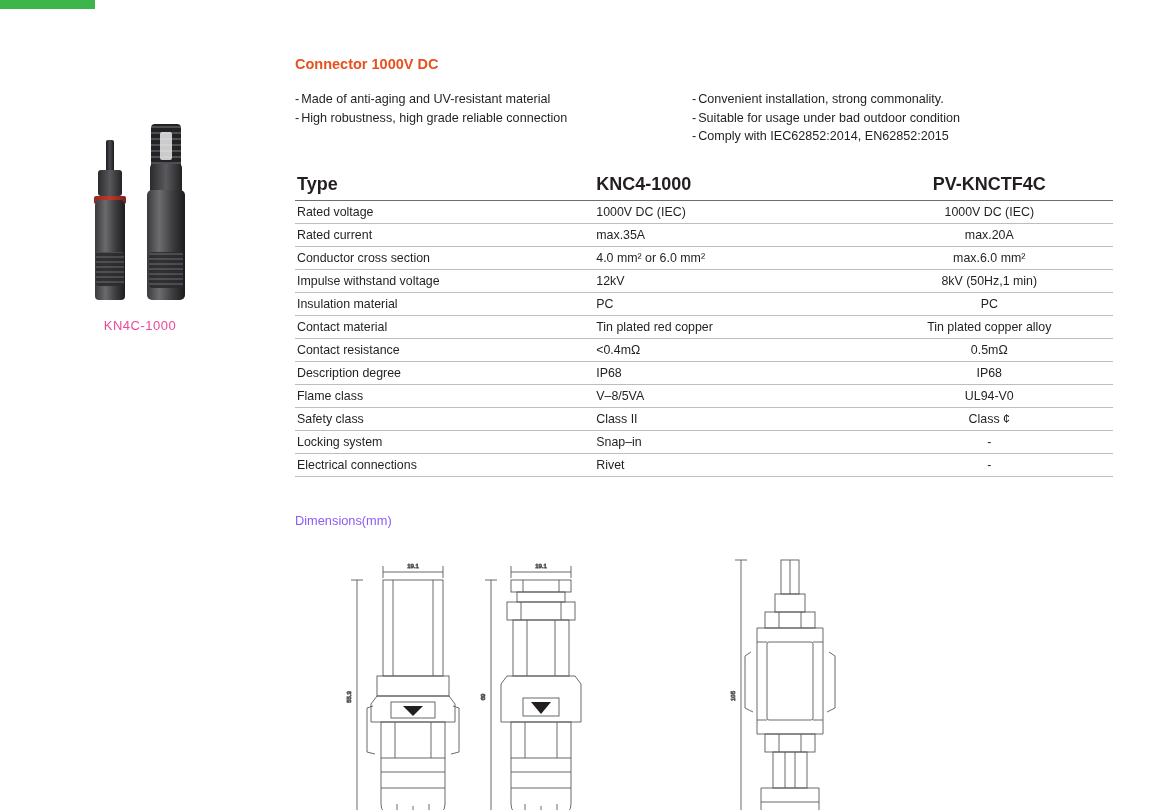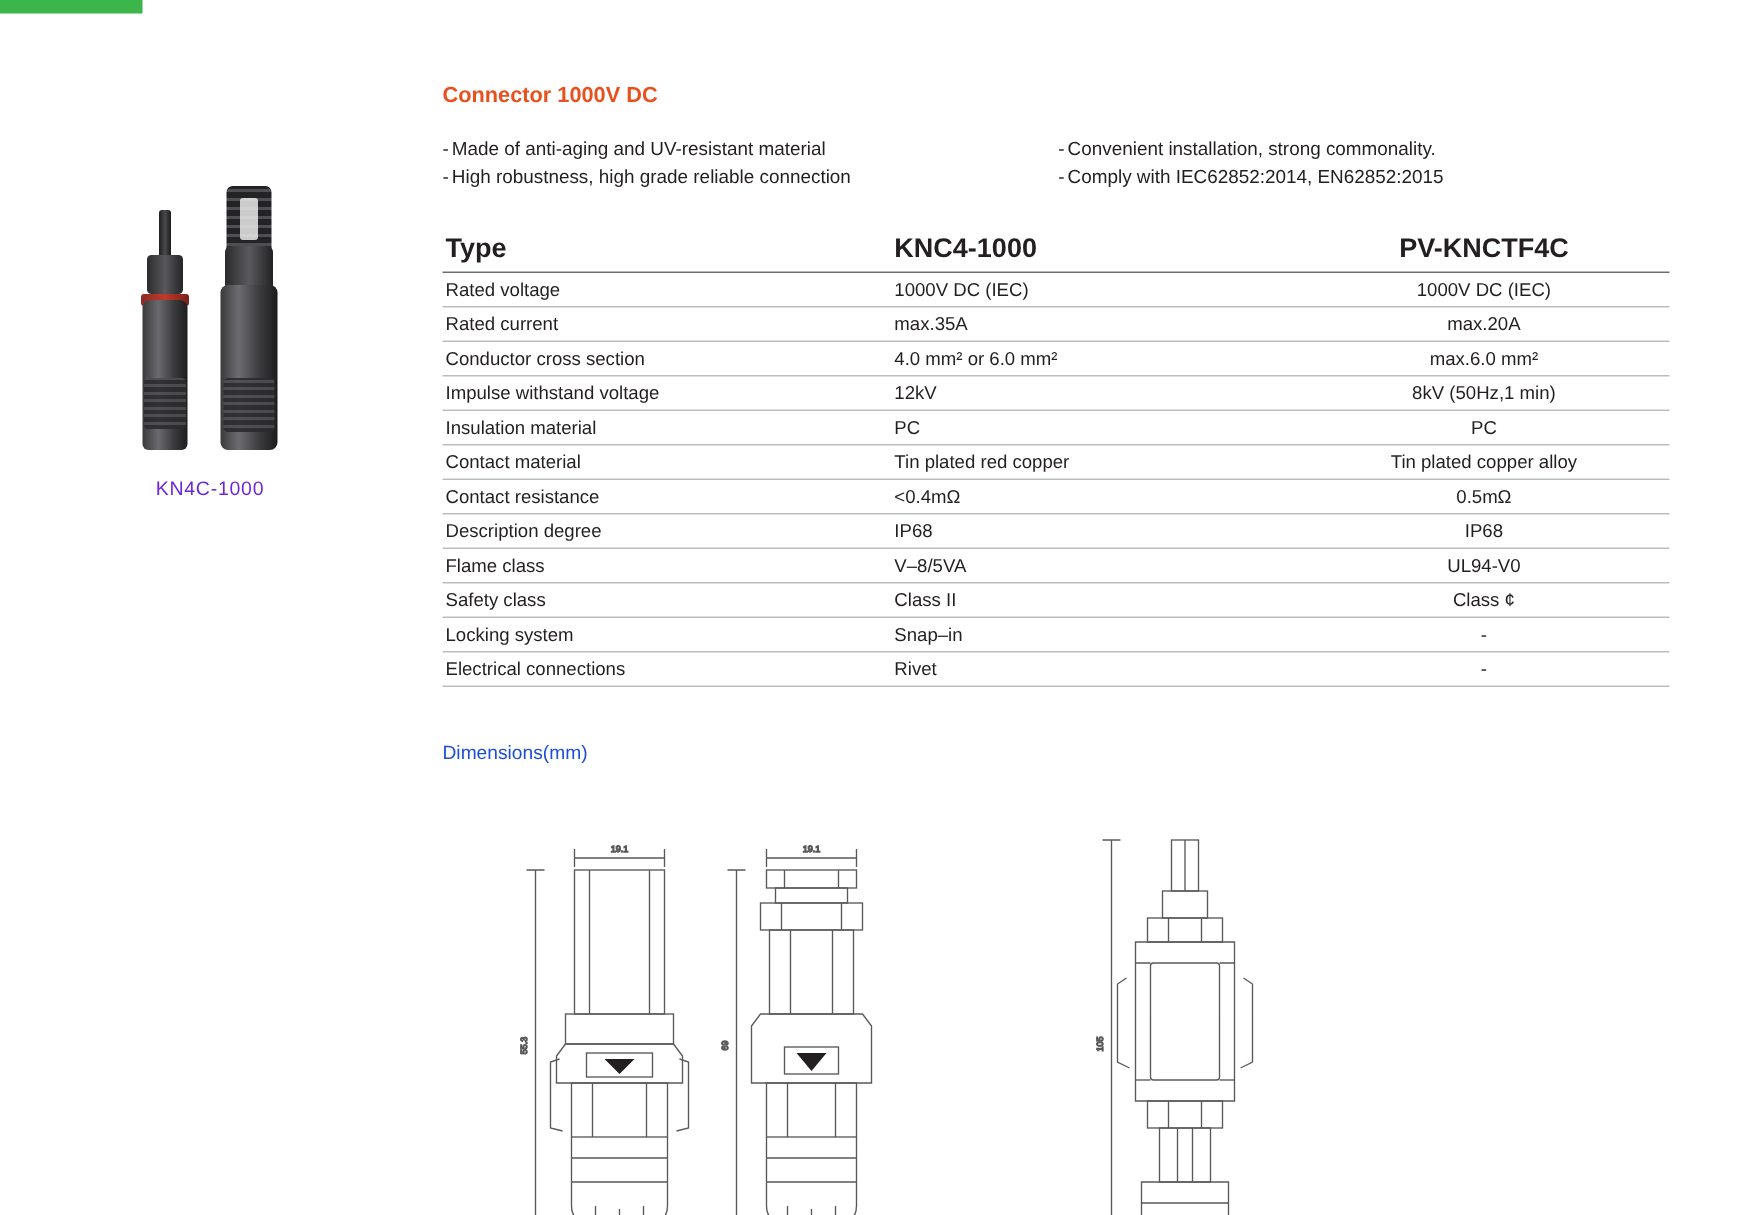--- a/index.html
+++ b/index.html
@@ -144,40 +144,40 @@
     width: 34px;
     height: 36px;
     background: repeating-linear-gradient(0deg,#2b2b2d 0 3px,#4e4e52 3px 5px);
     border-radius: 3px;
     opacity: .9;
   }
   .product-caption {
     margin-top: 18px;
     font-size: 13px;
     letter-spacing: .5px;
-    color: #6d28d9;
+    color: #ec4899;
     text-align: center;
   }
 
   
   .content {
     position: absolute;
     left: 295px;
     top: 56px;
     width: 840px;
   }
   .title {
     color: #e8511d;
     font-size: 14.5px;
     font-weight: bold;
     margin: 0 0 18px 0;
   }
   .features {
     display: flex;
-    gap: 16px;
+    gap: 2px;
     margin-bottom: 24px;
   }
   .feat-col {
     width: 395px;
   }
   .feat-col.right {
     width: 430px;
   }
   .feat-item {
     font-size: 12.6px;
@@ -209,21 +209,21 @@
   }
   .c-label { text-align: left; width: 300px; padding-left: 2px !important; font-weight: normal; }
   .c-a { text-align: left; width: 270px; }
   .c-b { text-align: center; width: 248px; }
   table.spec thead .c-label { padding-left: 2px; }
 
   
   .dim-title {
     margin-top: 36px;
     font-size: 12.8px;
-    color: #1d4ed8;
+    color: #8b5cf6;
   }
   .dim-area {
     position: absolute;
     left: 0px;
     top: 500px;
     width: 840px;
     height: 300px;
   }
   .dim-svg { display: block; }
 </style>
@@ -256,20 +256,21 @@
 
   <h1 class="title">Connector 1000V DC</h1>
 
   <div class="features">
     <div class="feat-col">
       <div class="feat-item"><span class="dash">-</span><span>Made of anti-aging and UV-resistant material</span></div>
       <div class="feat-item"><span class="dash">-</span><span>High robustness, high grade reliable connection</span></div>
     </div>
     <div class="feat-col right">
       <div class="feat-item"><span class="dash">-</span><span>Convenient installation, strong commonality.</span></div>
+      <div class="feat-item"><span class="dash">-</span><span>Suitable for usage under bad outdoor condition</span></div>
       <div class="feat-item"><span class="dash">-</span><span>Comply with IEC62852:2014, EN62852:2015</span></div>
     </div>
   </div>
 
   <table class="spec">
     <thead>
       <tr>
         <th class="c-label">Type</th>
         <th class="c-a">KNC4-1000</th>
         <th class="c-b">PV-KNCTF4C</th>

